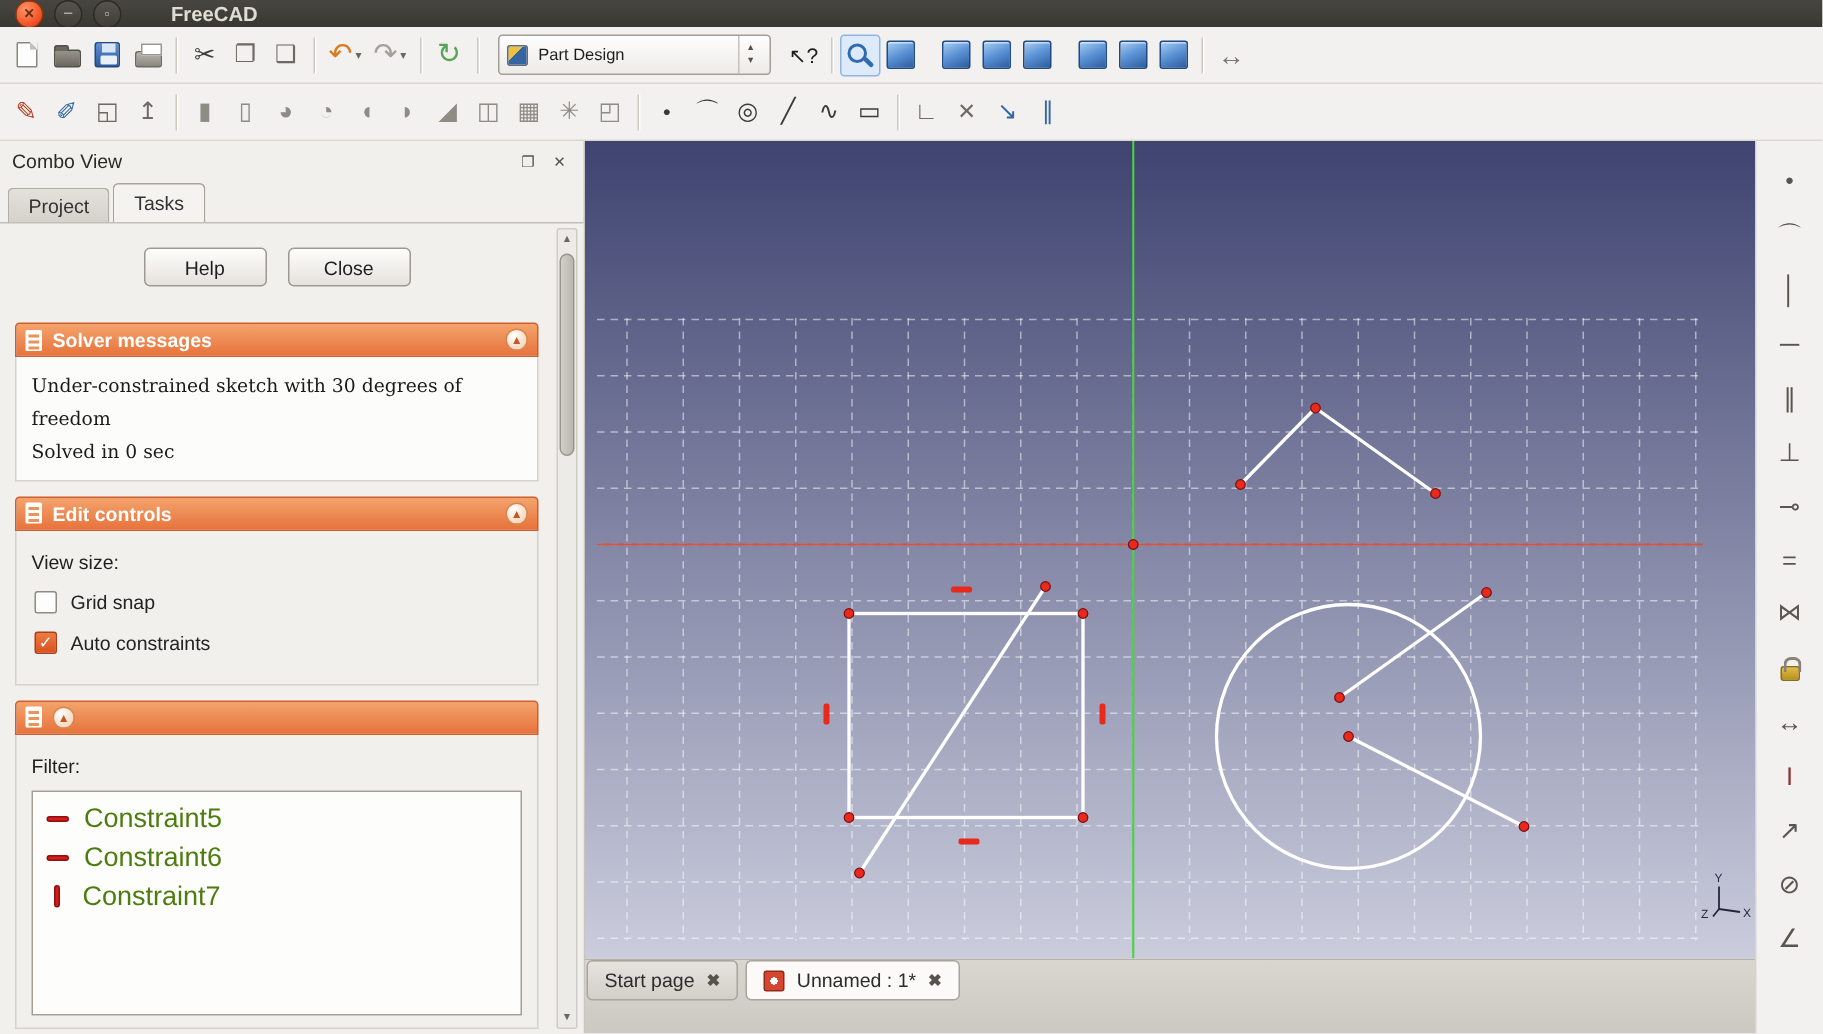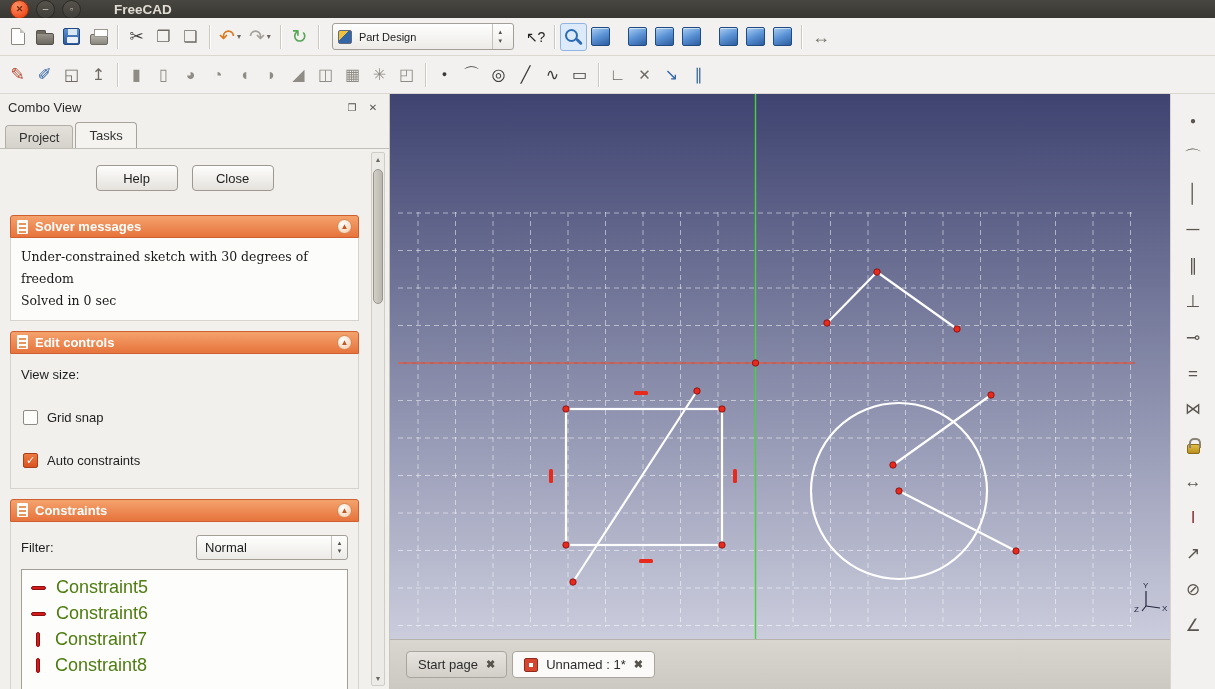--- a/index.html
+++ b/index.html
@@ -74,40 +74,40 @@
 .sec-title{flex:1}
 .sec-collapse{width:15px;height:15px;border-radius:50%;background:radial-gradient(circle at 35% 30%,#ffffff,#f4c9a8);color:#c05a22;display:flex;align-items:center;justify-content:center;font-size:8px;border:1px solid #d9864f}
 .sec-body{border:1px solid #d6d2cc;border-top:none;background:#f1f0ed;padding:8px 10px}
 .sec-body.white{background:#fcfcfb}
 .solver-line{font-family:"DejaVu Serif",serif;font-size:12.5px;color:#1a1a1a;line-height:1.75}
 
 .row{display:flex;align-items:center;justify-content:space-between;margin:5px 0 9px 0}
 .row-label{font-size:13px;color:#1e1e1e}
 .combo{height:25px;background:linear-gradient(#fefefe,#ecebe7);border:1px solid #a39f97;border-radius:3px;display:flex;align-items:center;padding:0 0 0 8px;width:152px}
 .combo .cl{flex:1;font-size:13px;color:#1d1d1d}
-.chk-row{display:flex;align-items:center;gap:9px;margin:28px 0 12px 2px}
+.chk-row{display:flex;align-items:center;gap:9px;margin:12px 0 12px 2px}
 .chk{width:15px;height:15px;border:1px solid #8f8b84;border-radius:2px;background:#fdfdfc;flex:0 0 auto;display:flex;align-items:center;justify-content:center;font-size:11px;color:transparent}
 .chk.checked{background:linear-gradient(#ee7a43,#d9531f);border-color:#a8401a;color:#fff}
 .chk-label{font-size:13px}
 
 .clist{background:#fdfdfc;border:1px solid #a39f97;height:150px;margin-top:4px;padding:5px 0;overflow:hidden}
 .citem{height:26px;display:flex;align-items:center;padding:0 9px;gap:10px}
 .cmark.h{width:15px;height:4px;background:#d31d1d;border:1px solid #8e0f0f;border-radius:2px}
 .cmark.v{width:4px;height:15px;background:#d31d1d;border:1px solid #8e0f0f;border-radius:2px;margin:0 5px}
 .citem .lbl{font-size:18px;color:#4d7c0f}
 
 .vscroll{position:absolute;top:3px;right:4px;bottom:3px;width:14px;background:#edebe7;border:1px solid #d0cdc7;border-radius:2px;display:flex;flex-direction:column;align-items:center}
 .vs-arrow{height:13px;font-size:7px;color:#6b6861;display:flex;align-items:center;justify-content:center}
 .vs-thumb{width:10px;height:135px;background:linear-gradient(90deg,#d2cfc8,#bab7af);border:1px solid #99958d;border-radius:5px;margin-top:3px}
 .vs-fill{flex:1}
 
 
 .center{width:780px;flex:0 0 auto;display:flex;flex-direction:column;min-height:0}
 .viewport{height:545px;flex:0 0 auto;position:relative;overflow:hidden}
-.doc-tabs{flex:1;background:linear-gradient(#d9d5cf,#ccc8c2);display:flex;align-items:center;padding-left:16px;gap:5px;border-top:1px solid #b6b2ab}
+.doc-tabs{flex:1;background:linear-gradient(#d9d5cf,#ccc8c2);display:flex;padding-left:1px;gap:5px;border-top:1px solid #b6b2ab}
 .dtab{height:27px;display:flex;align-items:center;gap:8px;padding:0 11px;border:1px solid #a9a59d;border-radius:4px;background:linear-gradient(#e7e4df,#d2cec8);font-size:13px;color:#2c2c2c}
 .dtab.active{background:#fbfaf8}
 .dtab .x{font-size:11px;color:#56534c;font-weight:bold}
 .fc-doc{width:14px;height:14px;border-radius:2px;background:radial-gradient(circle at 50% 50%,#ffffff 0 28%,#d64530 30% 100%);border:1px solid #8d2c1d;flex:0 0 auto}
 
 
 .right-tb{flex:1;background:#f2f1ef;border-left:1px solid #d8d5d0;display:flex;flex-direction:column;align-items:center;padding-top:12px;overflow:hidden}
 .rt-btn{width:30px;height:30px;display:flex;align-items:center;justify-content:center;margin-bottom:6px;border-radius:3px;flex:0 0 auto}
 .rt-btn .g{line-height:1}
 </style>
@@ -339,50 +339,38 @@
             <div class="chk-row">
               <span class="chk checked">✓</span>
               <span class="chk-label">Auto constraints</span>
             </div>
           </div>
         </div>
 
         <div class="section">
           <div class="sec-head">
             <span class="sec-doc"></span>
-            <span class="sec-title">Constraints</span>
             <span class="sec-collapse">▲</span>
           </div>
           <div class="sec-body">
             <div class="row">
               <span class="row-label">Filter:</span>
-              <div class="combo">
-                <span class="cl">Normal</span>
-                <span class="sp">
-                    <i>▴</i>
-                    <i>▾</i>
-                  </span>
-              </div>
             </div>
             <div class="clist" id="constraint-list">
                 <div class="citem">
                   <span class="cmark h"></span>
                   <span class="lbl">Constraint5</span>
                 </div>
                 <div class="citem">
                   <span class="cmark h"></span>
                   <span class="lbl">Constraint6</span>
                 </div>
                 <div class="citem">
                   <span class="cmark v"></span>
                   <span class="lbl">Constraint7</span>
-                </div>
-                <div class="citem">
-                  <span class="cmark v"></span>
-                  <span class="lbl">Constraint8</span>
                 </div>
               </div>
           </div>
         </div>
 
         <div class="vscroll">
           <span class="vs-arrow">▲</span>
           <span class="vs-thumb"></span>
           <span class="vs-fill"></span>
           <span class="vs-arrow">▼</span>

